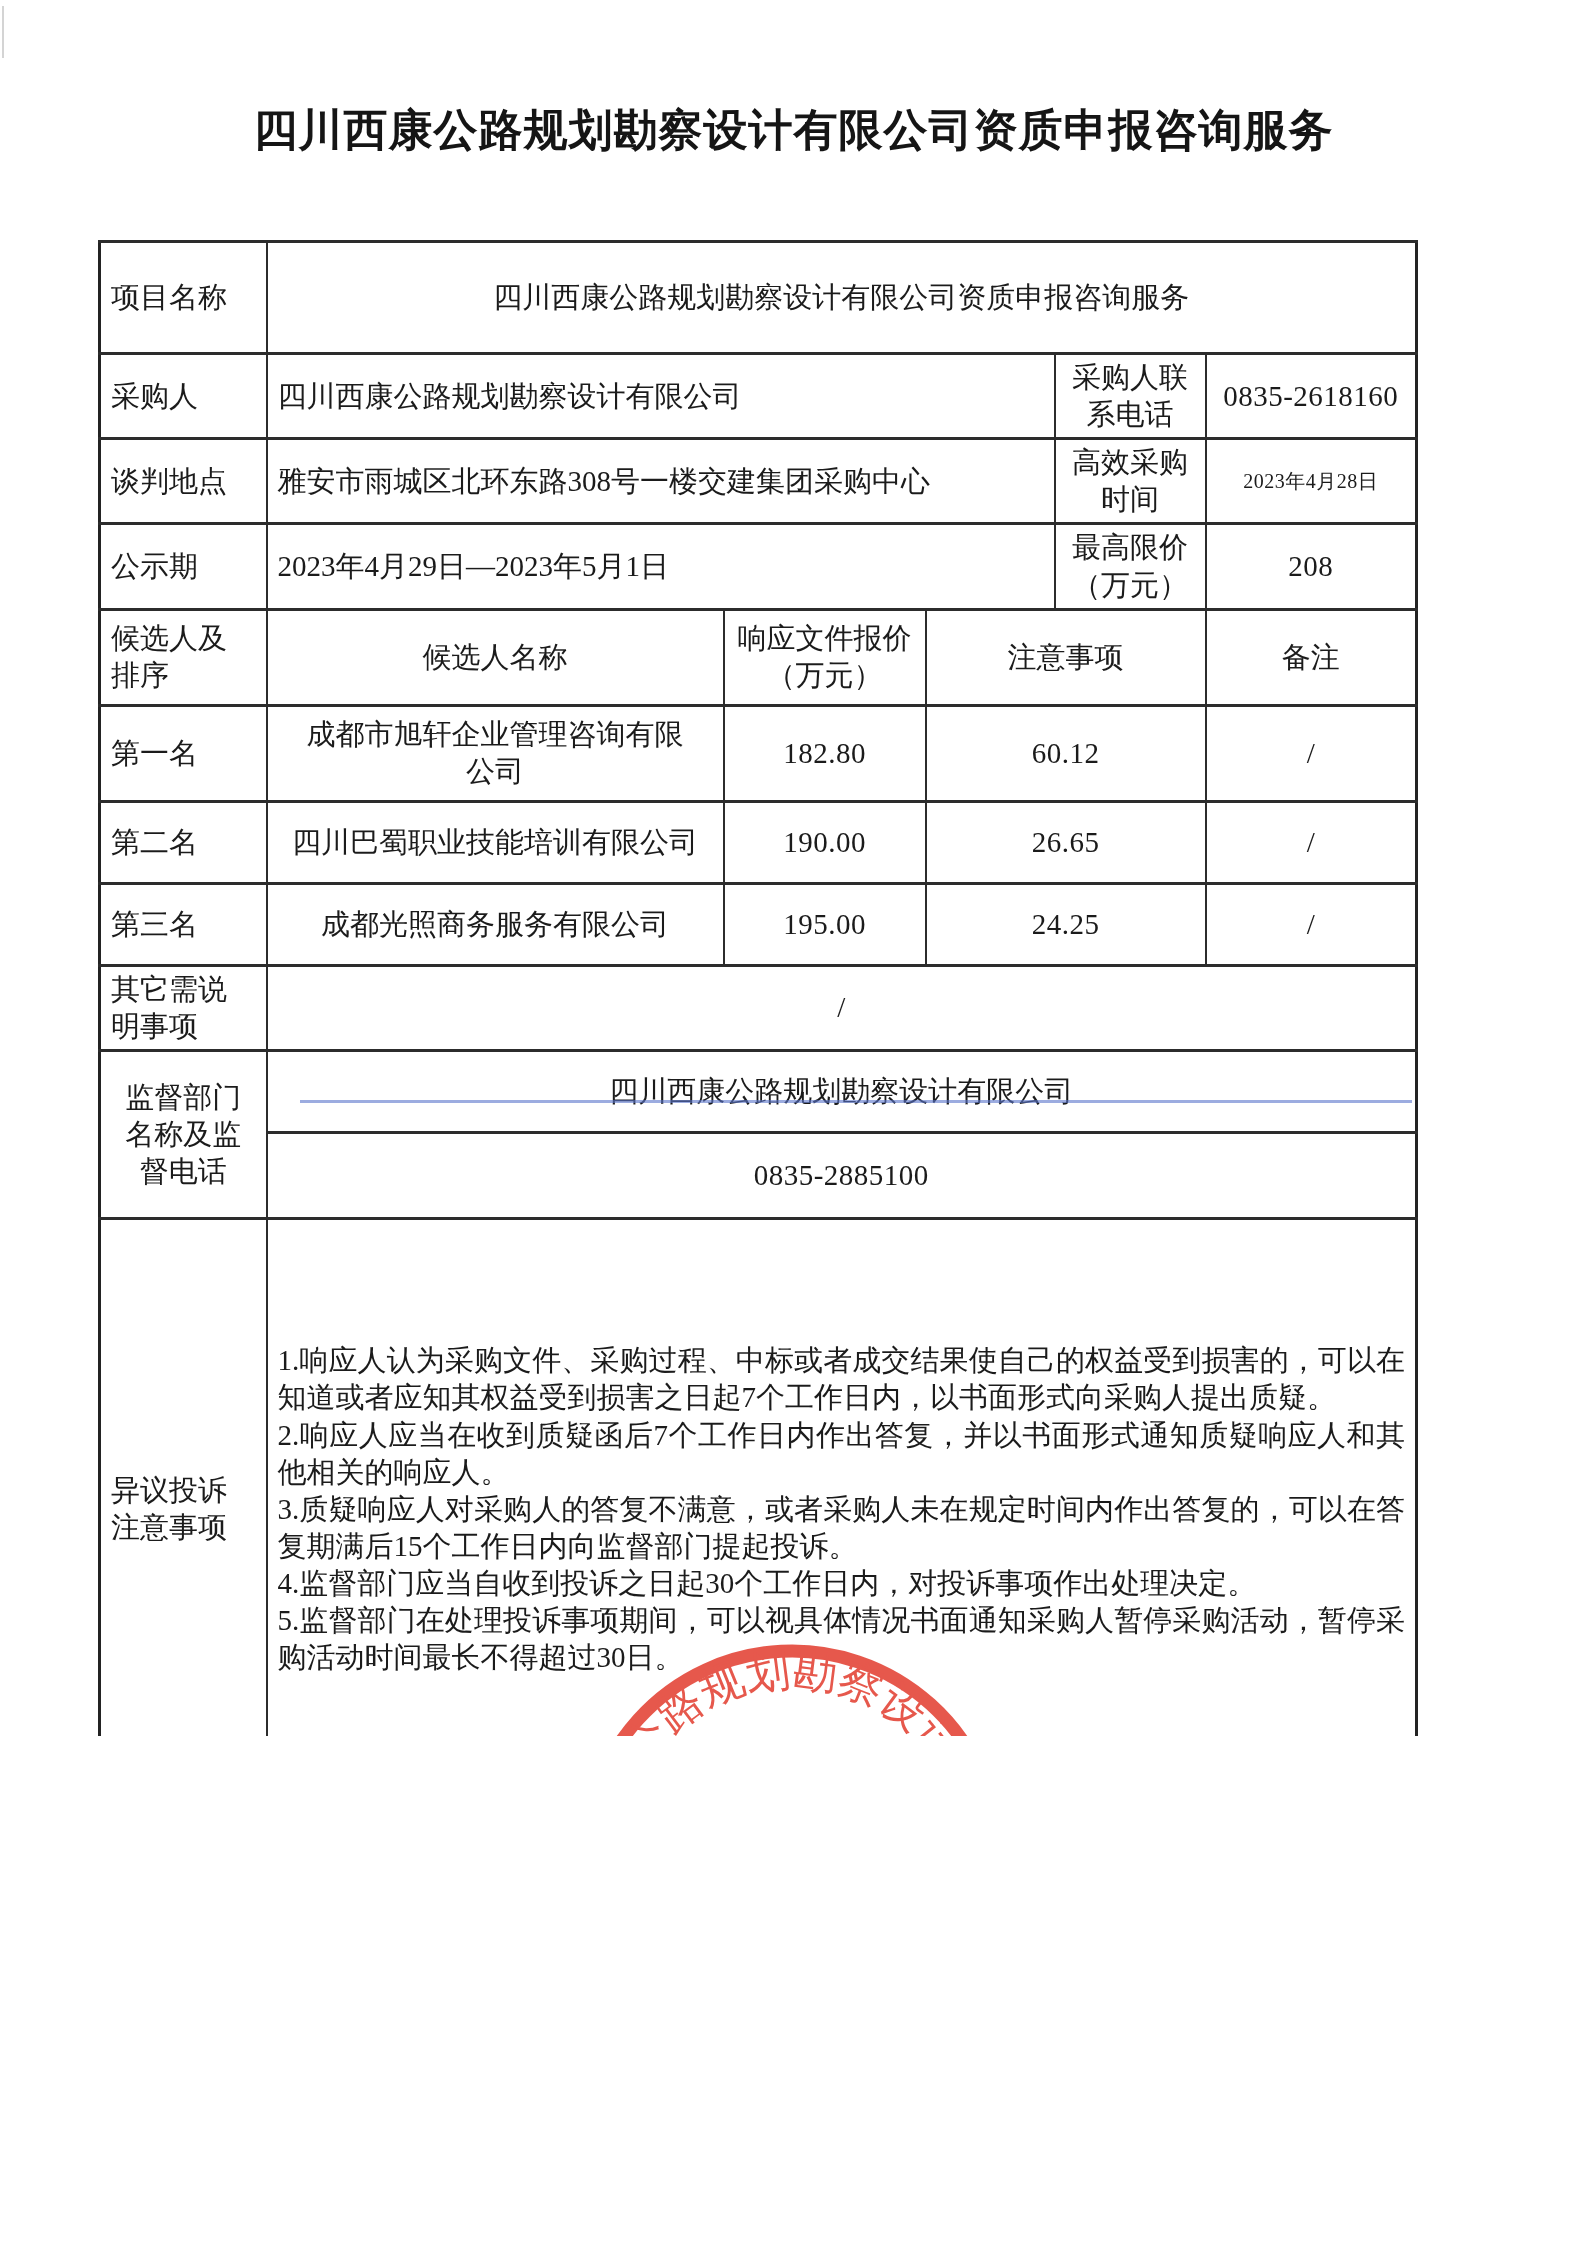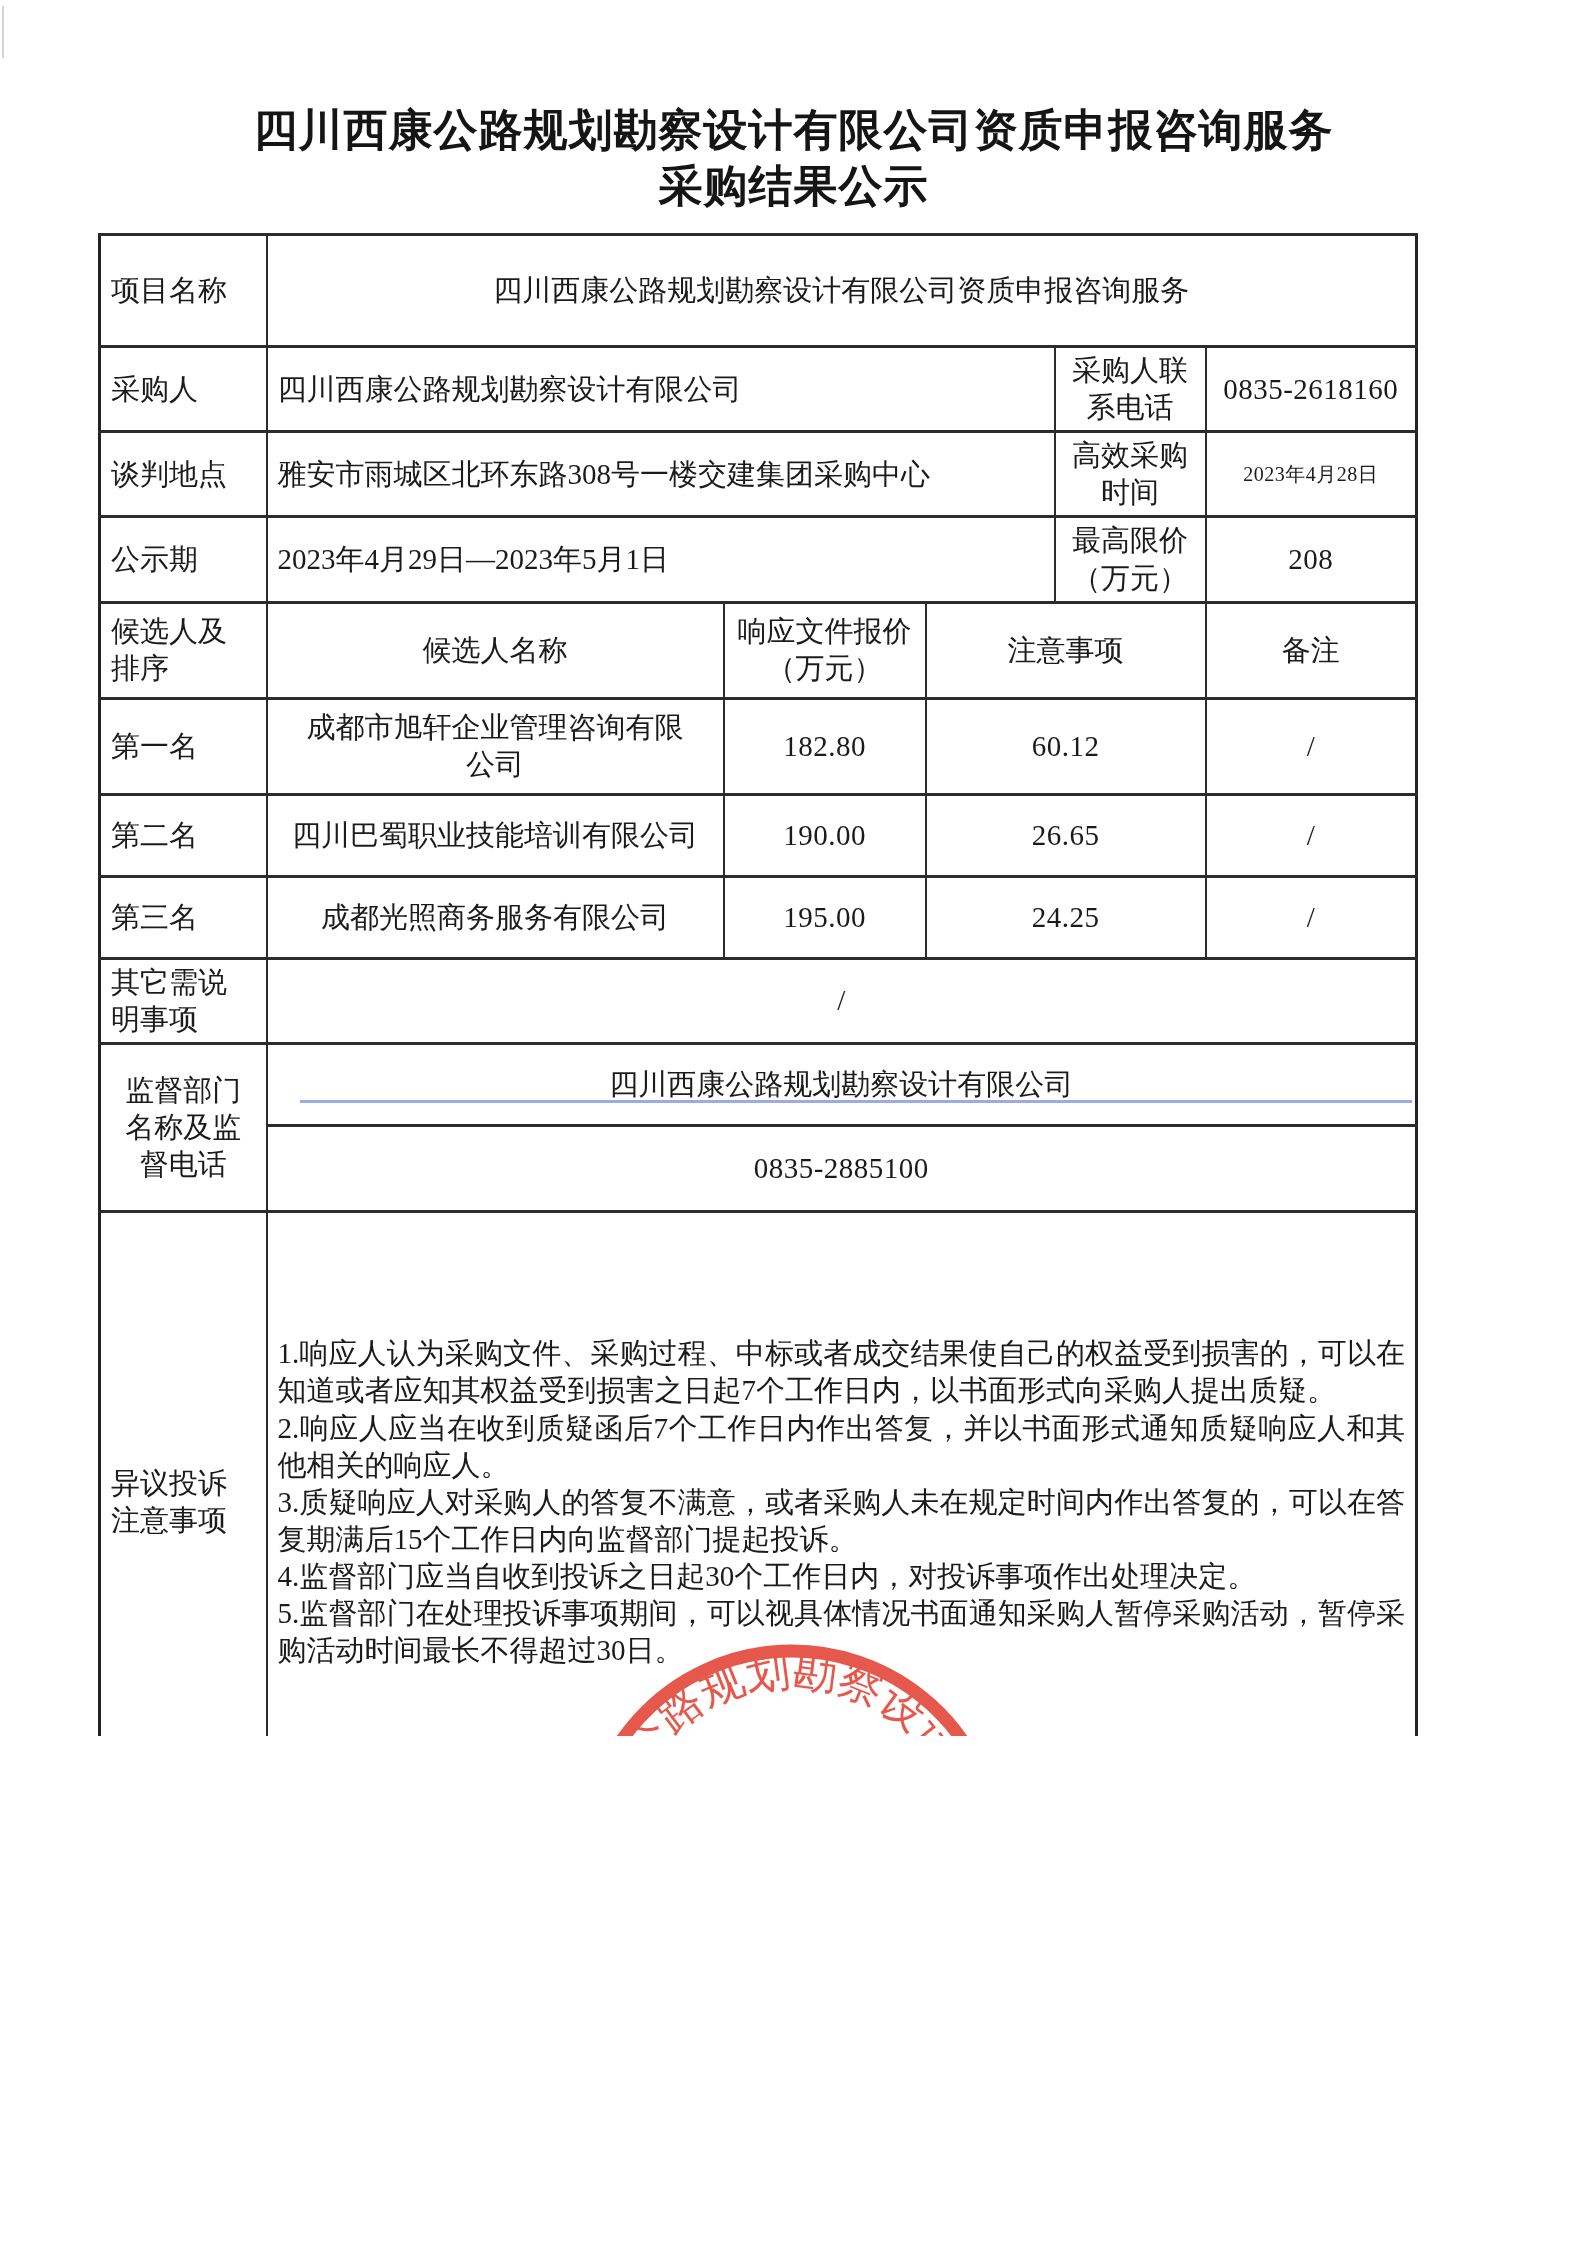--- a/index.html
+++ b/index.html
@@ -13,21 +13,21 @@
   }
   .scan-edge{position:absolute;left:2px;top:6px;width:2px;height:52px;background:#c9c9c9;opacity:.8;}
   .title{
     position:absolute;top:102px;left:0;width:100%;
     text-align:center;
     font-family:"Liberation Sans","DejaVu Sans",sans-serif;
     font-weight:bold;font-size:44px;line-height:56px;
     letter-spacing:1px;color:#151515;
   }
   table.doc{
-    position:absolute;left:98px;top:233px;
+    position:absolute;left:98px;top:240px;
     border-collapse:collapse;table-layout:fixed;
     width:1317px;
     border:3px solid #232323;
   }
   table.doc td{
     border:2px solid #2c2c2c;
     border-top-width:3px;border-bottom-width:3px;
     font-size:29px;line-height:1.28;
     padding:4px 10px;
     vertical-align:middle;
@@ -56,21 +56,20 @@
 </style>
 </head>
 <body>
 
 <div class="page">
 
   <div class="scan-edge"></div>
 
   <div class="title">
     <div>四川西康公路规划勘察设计有限公司资质申报咨询服务</div>
-    <div>采购结果公示</div>
   </div>
 
   <table class="doc">
     <colgroup>
       <col style="width:167px">
         <col style="width:457px">
         <col style="width:202px">
       <col style="width:129px">
         <col style="width:151px">
         <col style="width:211px">

